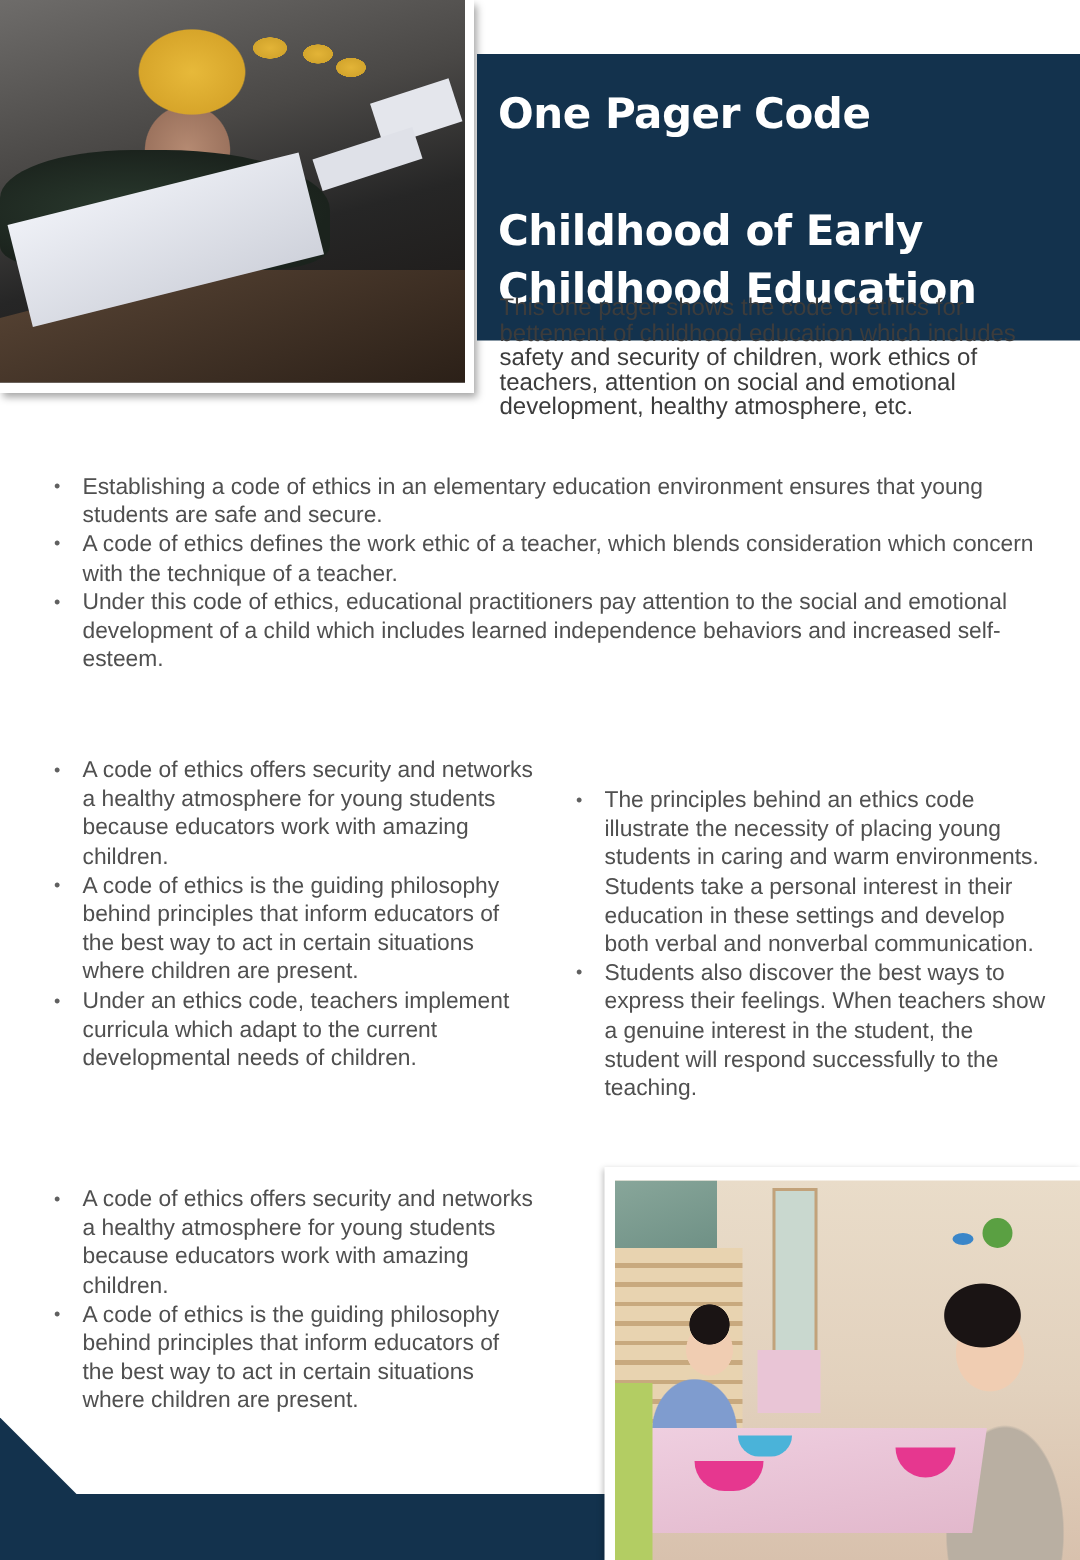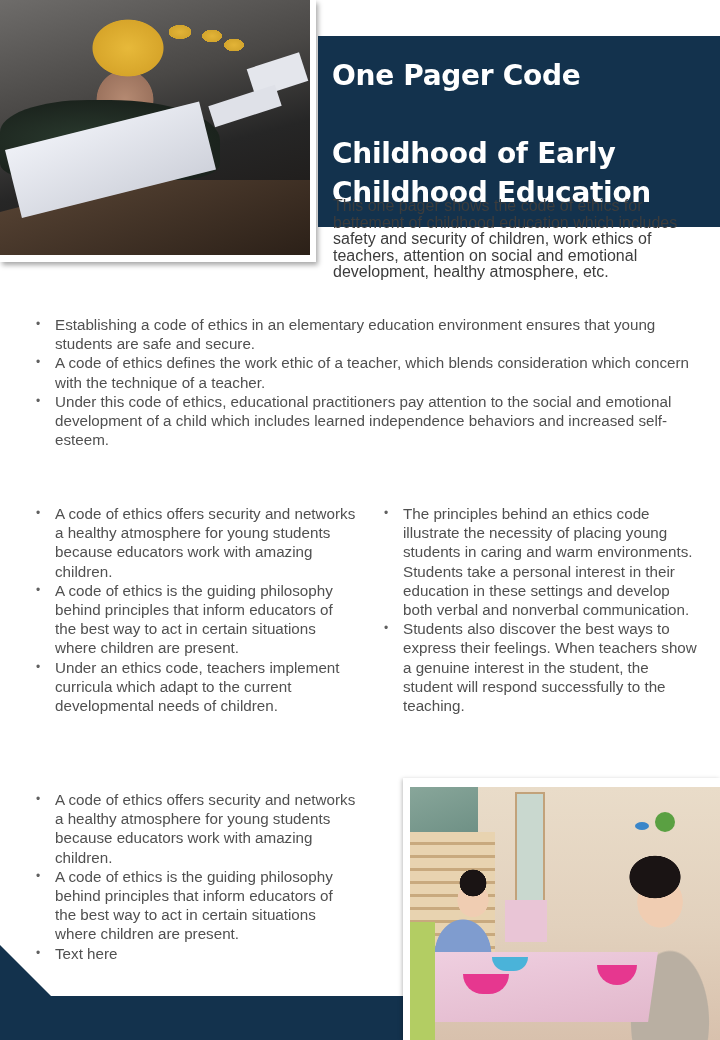--- a/index.html
+++ b/index.html
@@ -70,21 +70,21 @@
   ul.bullets { list-style: none; margin: 12px; padding: 0; position: absolute; }
   ul.bullets li {
     position: relative; padding-left: 19px;
     font-size: 15.2px; line-height: 19.2px; color: #505050;
   }
   ul.bullets li::before {
     content: "\2022"; position: absolute; left: 0; top: 0; font-size: 12px; color: #606060;
   }
   #section1 { left: 24px; top: 303px; width: 660px; }
   #section2-left { left: 24px; top: 492px; width: 320px; }
-  #section2-right { left: 372px; top: 492px; width: 315px; }
+  #section2-right { left: 372px; top: 512px; width: 315px; }
   #section3 { left: 24px; top: 778px; width: 320px; }
 
   
   #bottom-triangle {
     position: absolute; left: 0; top: 945px; width: 52px; height: 52px;
     background: #13324d; clip-path: polygon(0 0, 100% 100%, 0 100%);
   }
   #bottom-bar {
     position: absolute; left: 0; top: 996px; width: 405px; height: 44px;
     background: #13324d;
@@ -185,21 +185,20 @@
   <li>Under an ethics code, teachers implement curricula  which adapt to the current  developmental  needs of children.</li>
 </ul>
 <ul id="section2-right" class="bullets">
   <li>The principles behind an ethics code illustrate  the necessity of placing young students  in caring and warm environments.  Students take a personal interest  in their education in these settings and develop both verbal and nonverbal  communication.</li>
   <li>Students also discover the best ways to express their feelings. When teachers show a genuine interest in the student, the student will respond successfully  to the teaching.</li>
 </ul>
 
 <ul id="section3" class="bullets">
   <li>A code of ethics offers security  and networks  a healthy  atmosphere for young students  because educators work with amazing  children.</li>
   <li>A code of ethics is the guiding philosophy behind principles that inform educators of the best way to act in certain situations where children are present.</li>
-  <li>Text  here</li>
 </ul>
 
 <div id="bottom-triangle"></div>
 <div id="bottom-bar"></div>
 
 <div id="photo2" class="photo-frame">
   <div class="photo">
     <div class="window"></div>
     <div class="shelf"></div>
     <div class="door"></div>

